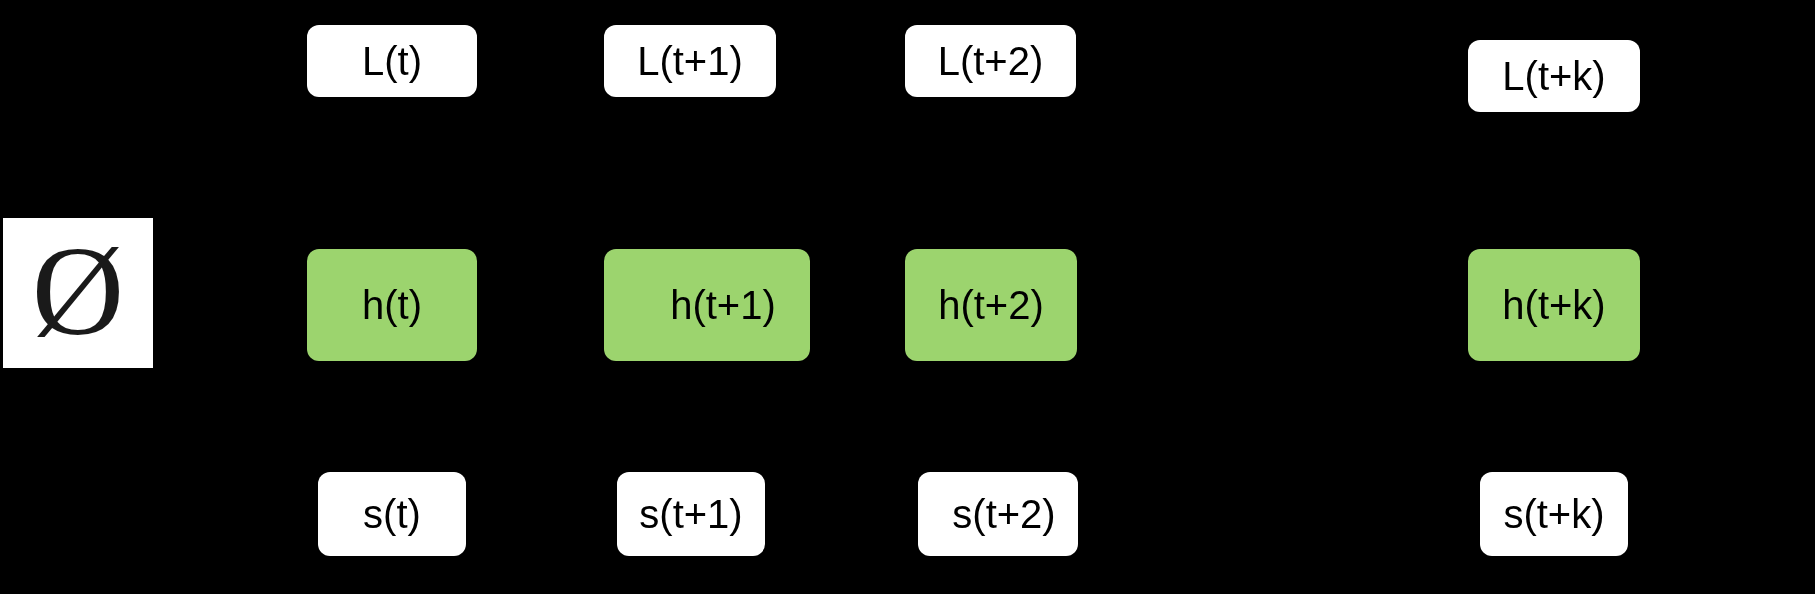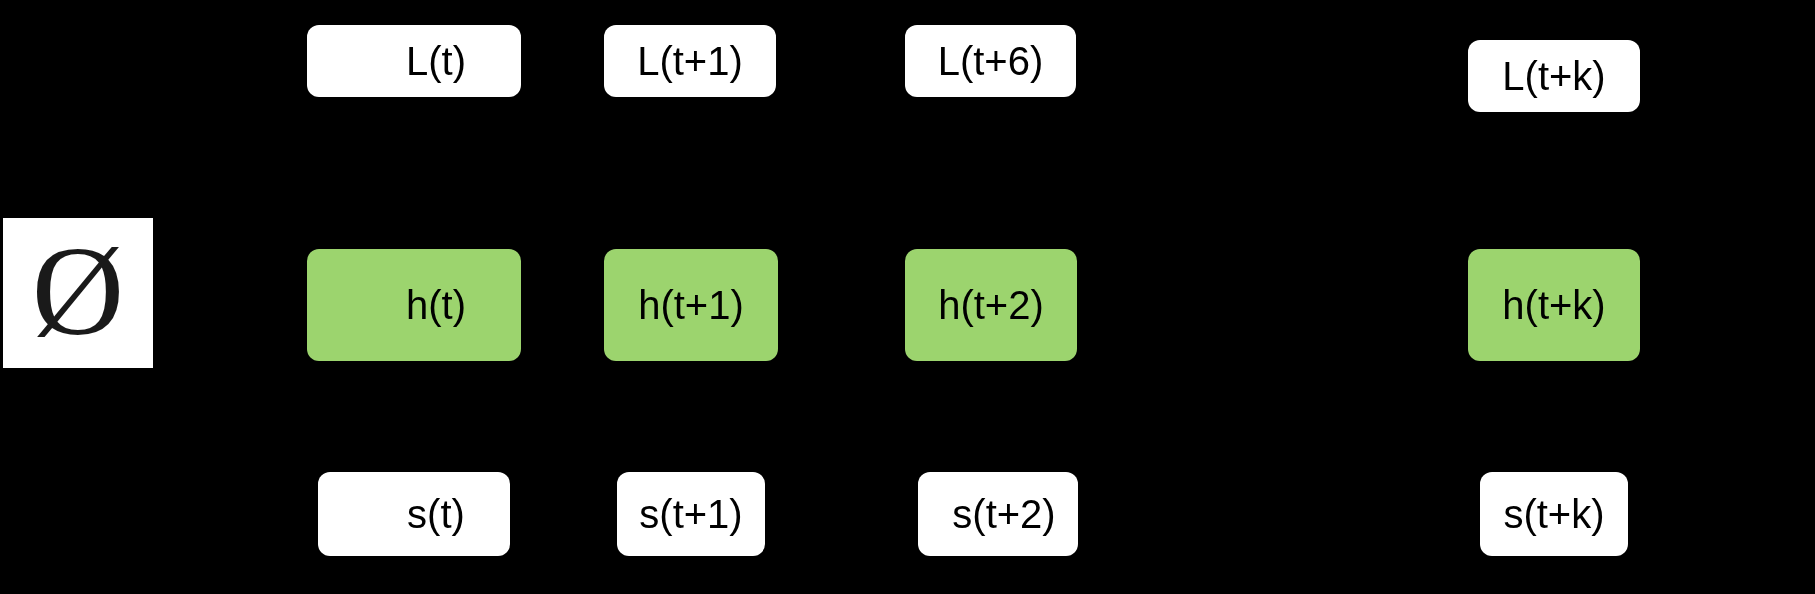--- a/index.html
+++ b/index.html
@@ -58,52 +58,52 @@
     font-family: "Liberation Sans", sans-serif;
   }
   .node-white { background: #ffffff; }
   .node-green { background: #9cd46e; }
 
   .row-loss   { top: 25px;  height: 72px; }
   .row-hidden { top: 249px; height: 112px; }
   .row-input  { top: 472px; height: 84px; }
 
   
-  .col-0 { left: 307px; padding-left: 44px; }
+  .col-0 { left: 307px; }
   .col-1 { left: 604px; }
   .col-2 { left: 905px; }
   .col-3 { left: 1468px; }
 
   .row-loss.col-0   { width: 170px; }
   .row-loss.col-1   { width: 172px; text-align: center; }
   .row-loss.col-2   { width: 171px; }
   .row-loss.col-3   { width: 172px; margin-top: 15px; }
 
   .row-hidden.col-0 { width: 170px; }
-  .row-hidden.col-1 { width: 174px; }
+  .row-hidden.col-1 { width: 174px; padding-left: 32px; }
   .row-hidden.col-2 { width: 172px; }
   .row-hidden.col-3 { width: 172px; }
 
   .row-input.col-0  { width: 148px; left: 318px; }
   .row-input.col-1  { width: 148px; left: 617px; }
   .row-input.col-2  { width: 148px; left: 918px; padding-left: 12px; }
   .row-input.col-3  { width: 148px; left: 1480px; }
 </style>
 </head>
 <body>
 
 <div id="diagram-canvas">
 
   <div class="init-state-box">
     <span class="init-state-glyph">Ø</span>
   </div>
 
   <div class="node node-white row-loss col-0">L(t)</div>
   <div class="node node-white row-loss col-1">L(t+1)</div>
-  <div class="node node-white row-loss col-2">L(t+6)</div>
+  <div class="node node-white row-loss col-2">L(t+2)</div>
   <div class="node node-white row-loss col-3">L(t+k)</div>
 
   <div class="node node-green row-hidden col-0">h(t)</div>
   <div class="node node-green row-hidden col-1">h(t+1)</div>
   <div class="node node-green row-hidden col-2">h(t+2)</div>
   <div class="node node-green row-hidden col-3">h(t+k)</div>
 
   <div class="node node-white row-input col-0">s(t)</div>
   <div class="node node-white row-input col-1">s(t+1)</div>
   <div class="node node-white row-input col-2">s(t+2)</div>

